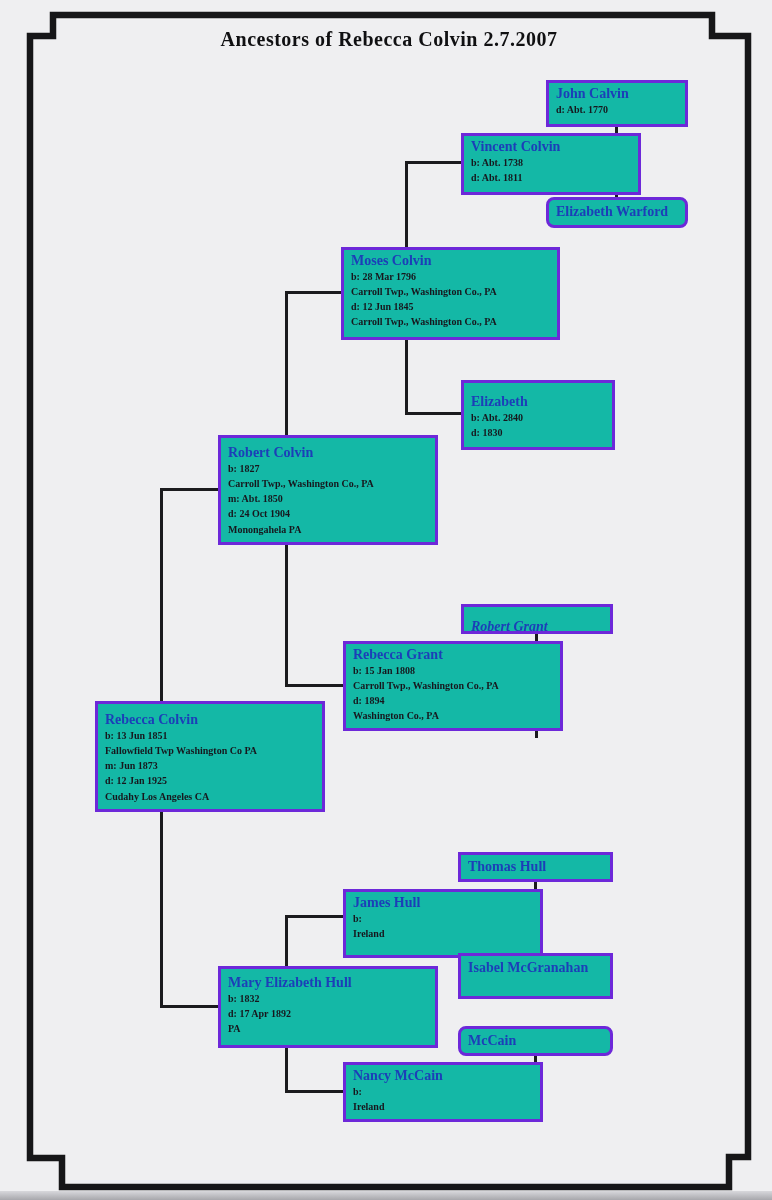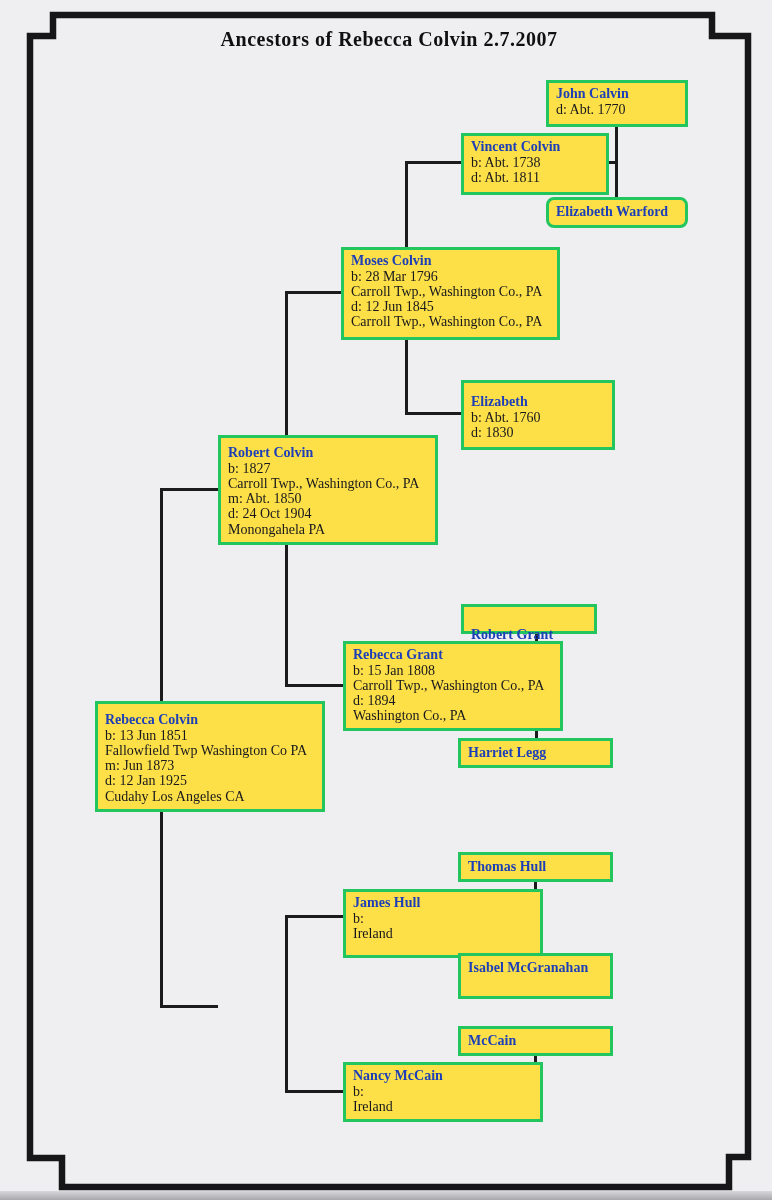--- a/index.html
+++ b/index.html
@@ -36,36 +36,36 @@
   .conn {
     position: absolute;
     background: #1b1b1e;
     z-index: 1;
   }
   .conn.h { height: 3px; }
   .conn.v { width: 3px; }
   .pbox {
     position: absolute;
     box-sizing: border-box;
-    border: 3px solid #22c55e;
-    background: #fde047;
+    border: 3px solid #6d28d9;
+    background: #14b8a6;
     padding: 3px 5px 2px 7px;
     z-index: 2;
   }
   .pname {
     color: var(--blue, #1c3eb8);
     font-weight: bold;
     font-size: 14px;
     line-height: 15.5px;
     white-space: nowrap;
   }
   .pline {
     color: #17171d;
-    font-weight: normal;
-    font-size: 14px;
+    font-weight: bold;
+    font-size: 10px;
     line-height: 15.3px;
     white-space: nowrap;
   }
   .scan-band {
     position: absolute;
     left: 0; right: 0; bottom: 0;
     height: 9px;
     background: linear-gradient(#d8d8dc, #a7a7ac);
     z-index: 4;
   }
@@ -97,68 +97,65 @@
   <div class="conn h" style="left:285px; top:915px; width:58px;"></div>
   <div class="conn v" style="left:285px; top:915px; height:177px;"></div>
   <div class="conn h" style="left:285px; top:1090px; width:58px;"></div>
   <div class="conn v" style="left:534px; top:1055px; height:8px;"></div>
 
   <div class="pbox" style="left:546px; top:80px; width:142px; height:47px;">
     <div class="pname">John Calvin</div>
     <div class="pline">d: Abt. 1770</div>
   </div>
 
-  <div class="pbox" style="left:461px; top:133px; width:148px; height:62px;">
+  <div class="pbox" style="left:461px; top:133px; width:180px; height:62px;">
     <div class="pname">Vincent Colvin</div>
     <div class="pline">b: Abt. 1738</div>
     <div class="pline">d: Abt. 1811</div>
   </div>
 
   <div class="pbox" style="left:546px; top:197px; width:142px; height:31px; padding-top:4px;border-radius:8px;">
     <div class="pname">Elizabeth Warford</div>
   </div>
 
   <div class="pbox" style="left:341px; top:247px; width:219px; height:93px;">
     <div class="pname">Moses Colvin</div>
     <div class="pline">b: 28 Mar 1796</div>
     <div class="pline">Carroll Twp., Washington Co., PA</div>
     <div class="pline">d: 12 Jun 1845</div>
     <div class="pline">Carroll Twp., Washington Co., PA</div>
   </div>
 
   <div class="pbox" style="left:461px; top:380px; width:154px; height:70px; padding-top:11px;">
     <div class="pname">Elizabeth</div>
-    <div class="pline">b: Abt. 1760</div>
+    <div class="pline">b: Abt. 2840</div>
     <div class="pline">d: 1830</div>
   </div>
 
   <div class="pbox" style="left:218px; top:435px; width:220px; height:110px; padding-top:7px;">
     <div class="pname">Robert Colvin</div>
     <div class="pline">b: 1827</div>
     <div class="pline">Carroll Twp., Washington Co., PA</div>
     <div class="pline">m: Abt. 1850</div>
     <div class="pline">d: 24 Oct 1904</div>
     <div class="pline">Monongahela PA</div>
   </div>
 
-  <div class="pbox" style="left:461px; top:604px; width:136px; height:30px; padding-top:20px;">
+  <div class="pbox" style="left:461px; top:604px; width:152px; height:30px; padding-top:12px;font-style:italic;">
     <div class="pname">Robert Grant</div>
   </div>
 
   <div class="pbox" style="left:343px; top:641px; width:220px; height:90px;">
     <div class="pname">Rebecca Grant</div>
     <div class="pline">b: 15 Jan 1808</div>
     <div class="pline">Carroll Twp., Washington Co., PA</div>
     <div class="pline">d: 1894</div>
     <div class="pline">Washington Co., PA</div>
   </div>
 
-  <div class="pbox" style="left:458px; top:738px; width:155px; height:30px; padding-top:4px;">
-    <div class="pname">Harriet Legg</div>
-  </div>
 
   <div class="pbox" style="left:95px; top:701px; width:230px; height:111px; padding-top:8px;">
     <div class="pname">Rebecca Colvin</div>
     <div class="pline">b: 13 Jun 1851</div>
     <div class="pline">Fallowfield Twp Washington Co  PA</div>
     <div class="pline">m: Jun 1873</div>
     <div class="pline">d: 12 Jan 1925</div>
     <div class="pline">Cudahy Los Angeles CA</div>
   </div>
 
@@ -169,22 +166,28 @@
   <div class="pbox" style="left:343px; top:889px; width:200px; height:69px;">
     <div class="pname">James Hull</div>
     <div class="pline">b:</div>
     <div class="pline">Ireland</div>
   </div>
 
   <div class="pbox" style="left:458px; top:953px; width:155px; height:46px; padding-top:4px;">
     <div class="pname">Isabel McGranahan</div>
   </div>
 
+  <div class="pbox" style="left:218px; top:966px; width:220px; height:82px; padding-top:6px;">
+    <div class="pname">Mary Elizabeth Hull</div>
+    <div class="pline">b: 1832</div>
+    <div class="pline">d: 17 Apr 1892</div>
+    <div class="pline">PA</div>
+  </div>
 
-  <div class="pbox" style="left:458px; top:1026px; width:155px; height:30px; padding-top:4px;">
+  <div class="pbox" style="left:458px; top:1026px; width:155px; height:30px; padding-top:4px;border-radius:8px;">
     <div class="pname">McCain</div>
   </div>
 
   <div class="pbox" style="left:343px; top:1062px; width:200px; height:60px;">
     <div class="pname">Nancy McCain</div>
     <div class="pline">b:</div>
     <div class="pline">Ireland</div>
   </div>
 
   <div class="scan-band"></div>

